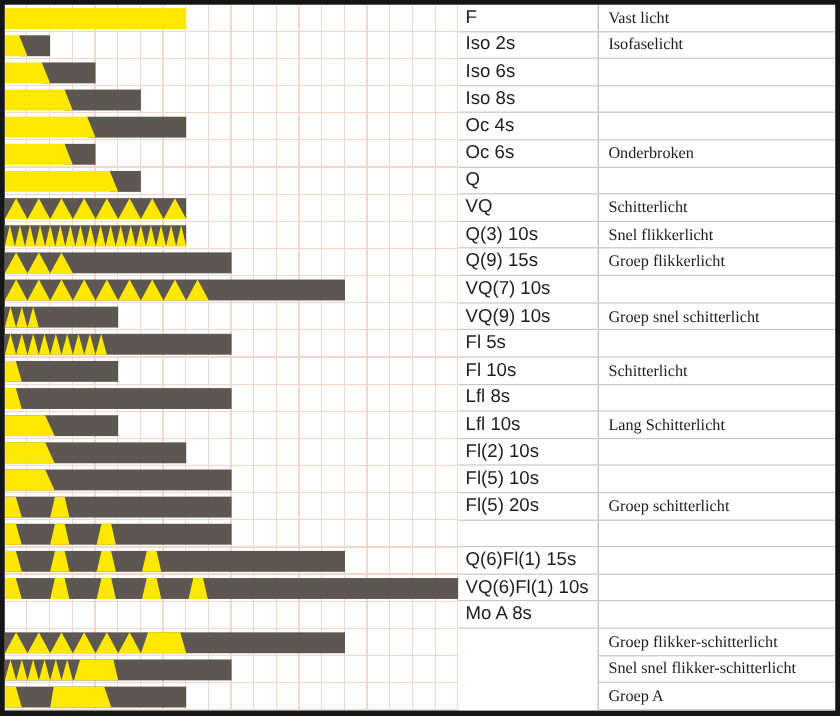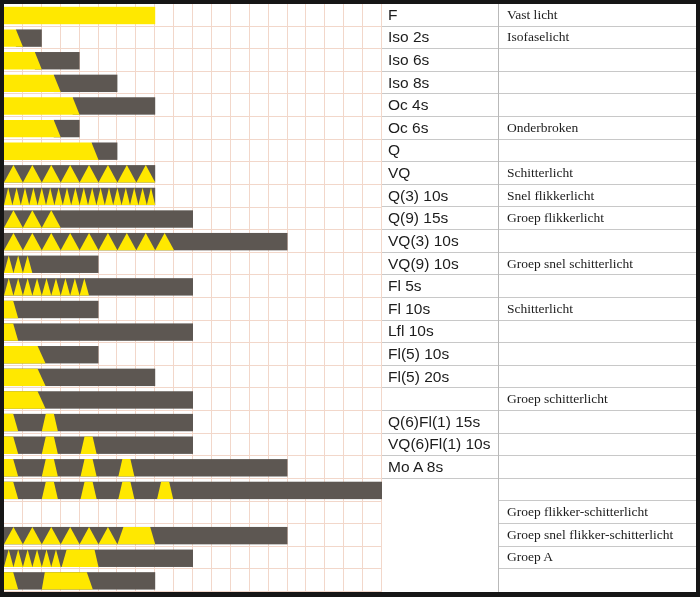--- a/index.html
+++ b/index.html
@@ -172,25 +172,27 @@
         <div class="lrow code-cell">F</div>
         <div class="lrow code-cell">Iso 2s</div>
         <div class="lrow code-cell">Iso 6s</div>
         <div class="lrow code-cell">Iso 8s</div>
         <div class="lrow code-cell">Oc 4s</div>
         <div class="lrow code-cell">Oc 6s</div>
         <div class="lrow code-cell">Q</div>
         <div class="lrow code-cell">VQ</div>
         <div class="lrow code-cell">Q(3) 10s</div>
         <div class="lrow code-cell">Q(9) 15s</div>
-        <div class="lrow code-cell">VQ(3) 10s</div>
+        <div class="lrow code-cell">VQ(7) 10s</div>
         <div class="lrow code-cell">VQ(9) 10s</div>
         <div class="lrow code-cell">Fl 5s</div>
         <div class="lrow code-cell">Fl 10s</div>
+        <div class="lrow code-cell">Lfl 8s</div>
         <div class="lrow code-cell">Lfl 10s</div>
+        <div class="lrow code-cell">Fl(2) 10s</div>
         <div class="lrow code-cell">Fl(5) 10s</div>
         <div class="lrow code-cell">Fl(5) 20s</div>
         <div class="lrow code-cell"></div>
         <div class="lrow code-cell">Q(6)Fl(1) 15s</div>
         <div class="lrow code-cell">VQ(6)Fl(1) 10s</div>
         <div class="lrow code-cell">Mo A 8s</div>
       </div>
     <div id="desc-col">
         <div class="lrow desc-cell">Vast licht</div>
         <div class="lrow desc-cell">Isofaselicht</div>
@@ -200,25 +202,26 @@
         <div class="lrow desc-cell">Onderbroken</div>
         <div class="lrow desc-cell"></div>
         <div class="lrow desc-cell">Schitterlicht</div>
         <div class="lrow desc-cell">Snel flikkerlicht</div>
         <div class="lrow desc-cell">Groep flikkerlicht</div>
         <div class="lrow desc-cell"></div>
         <div class="lrow desc-cell">Groep snel schitterlicht</div>
         <div class="lrow desc-cell"></div>
         <div class="lrow desc-cell">Schitterlicht</div>
         <div class="lrow desc-cell"></div>
+        <div class="lrow desc-cell">Lang Schitterlicht</div>
         <div class="lrow desc-cell"></div>
         <div class="lrow desc-cell"></div>
         <div class="lrow desc-cell">Groep schitterlicht</div>
         <div class="lrow desc-cell"></div>
         <div class="lrow desc-cell"></div>
         <div class="lrow desc-cell"></div>
         <div class="lrow desc-cell"></div>
         <div class="lrow desc-cell">Groep flikker-schitterlicht</div>
-        <div class="lrow desc-cell">Groep snel flikker-schitterlicht</div>
+        <div class="lrow desc-cell">Snel snel flikker-schitterlicht</div>
         <div class="lrow desc-cell">Groep A</div>
       </div>
   </div>
 </div>
 
 </body></html>

